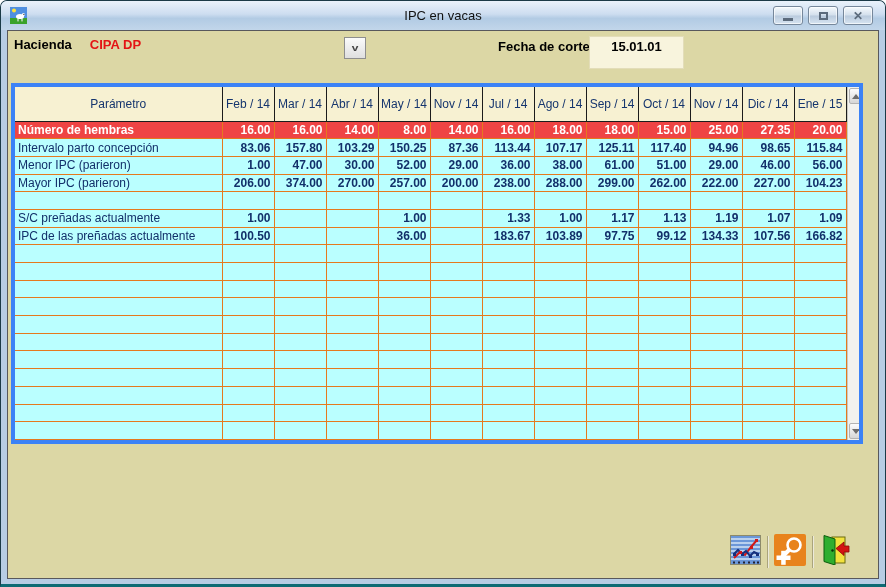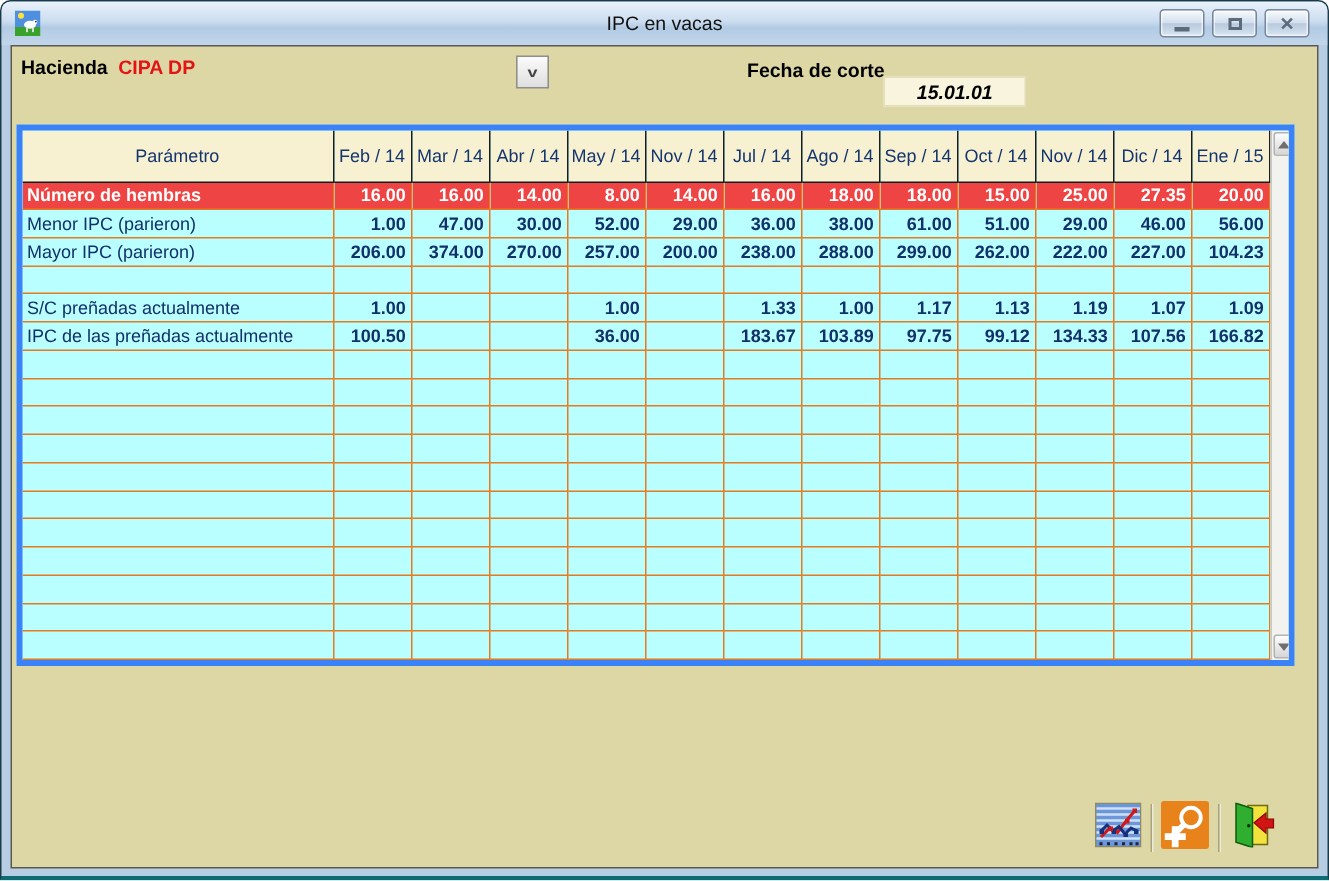--- a/index.html
+++ b/index.html
@@ -35,37 +35,37 @@
   .glyph-min { width:10px; height:3px; background:#5c6b7c; margin-top:7px; }
   .glyph-max { width:9px; height:8px; border:2px solid #5c6b7c; }
   .glyph-close { font-size:12px; font-weight:700; color:#5c6b7c; line-height:1; }
 
   
   .client {
     position:absolute; left:6px; right:6px; top:29px; bottom:5px;
     background:#dcd7a5; border:1px solid #58585c;
   }
 
-  .hacienda-row { position:absolute; left:13px; top:36px; display:flex; gap:7px; align-items:flex-start; }
+  .hacienda-row { position:absolute; left:13px; top:36px; display:flex; gap:18px; align-items:flex-start; }
   .lbl { font-size:13px; font-weight:700; color:#000; }
   .hacienda-value { font-size:13px; font-weight:700; color:#e41414; }
 
   .combo {
     position:absolute; left:343px; top:36px; width:22px; height:22px;
     background:linear-gradient(#fbfbfb,#dfdfdf); border:1px solid #8e8e8e;
     display:flex; align-items:center; justify-content:center;
   }
   .combo-arrow { color:#444; font-size:12px; font-weight:700; line-height:1; transform:scaleY(.8); }
 
   .fecha-label { position:absolute; left:497px; top:38px; }
   .fecha-field {
-    position:absolute; left:588px; top:50px; width:95px; height:20px;
+    position:absolute; left:588px; top:35px; width:95px; height:33px;
     background:#f8f4dd; border:1px solid #e3ddb9;
     font-size:13px; font-weight:700; color:#000;
-    text-align:center; line-height:19px;font-style:italic;
+    text-align:center; line-height:19px;
   }
 
   
   .table-wrap {
     position:absolute; left:10px; top:82px; width:852px; height:361px;
     border:4px solid #3b82f6; background:#baffff;
     display:flex; overflow:hidden;
   }
   table.grid { border-collapse:collapse; table-layout:fixed; width:831px; flex:0 0 831px; }
   .grid th {
@@ -179,20 +179,35 @@
             <td class="cell-value">14.00</td>
             <td class="cell-value">8.00</td>
             <td class="cell-value">14.00</td>
             <td class="cell-value">16.00</td>
             <td class="cell-value">18.00</td>
             <td class="cell-value">18.00</td>
             <td class="cell-value">15.00</td>
             <td class="cell-value">25.00</td>
             <td class="cell-value">27.35</td>
             <td class="cell-value">20.00</td>
+          </tr>
+          <tr>
+            <td class="cell-label">Intervalo parto concepción</td>
+            <td class="cell-value">83.06</td>
+            <td class="cell-value">157.80</td>
+            <td class="cell-value">103.29</td>
+            <td class="cell-value">150.25</td>
+            <td class="cell-value">87.36</td>
+            <td class="cell-value">113.44</td>
+            <td class="cell-value">107.17</td>
+            <td class="cell-value">125.11</td>
+            <td class="cell-value">117.40</td>
+            <td class="cell-value">94.96</td>
+            <td class="cell-value">98.65</td>
+            <td class="cell-value">115.84</td>
           </tr>
           <tr>
             <td class="cell-label">Menor IPC (parieron)</td>
             <td class="cell-value">1.00</td>
             <td class="cell-value">47.00</td>
             <td class="cell-value">30.00</td>
             <td class="cell-value">52.00</td>
             <td class="cell-value">29.00</td>
             <td class="cell-value">36.00</td>
             <td class="cell-value">38.00</td>

